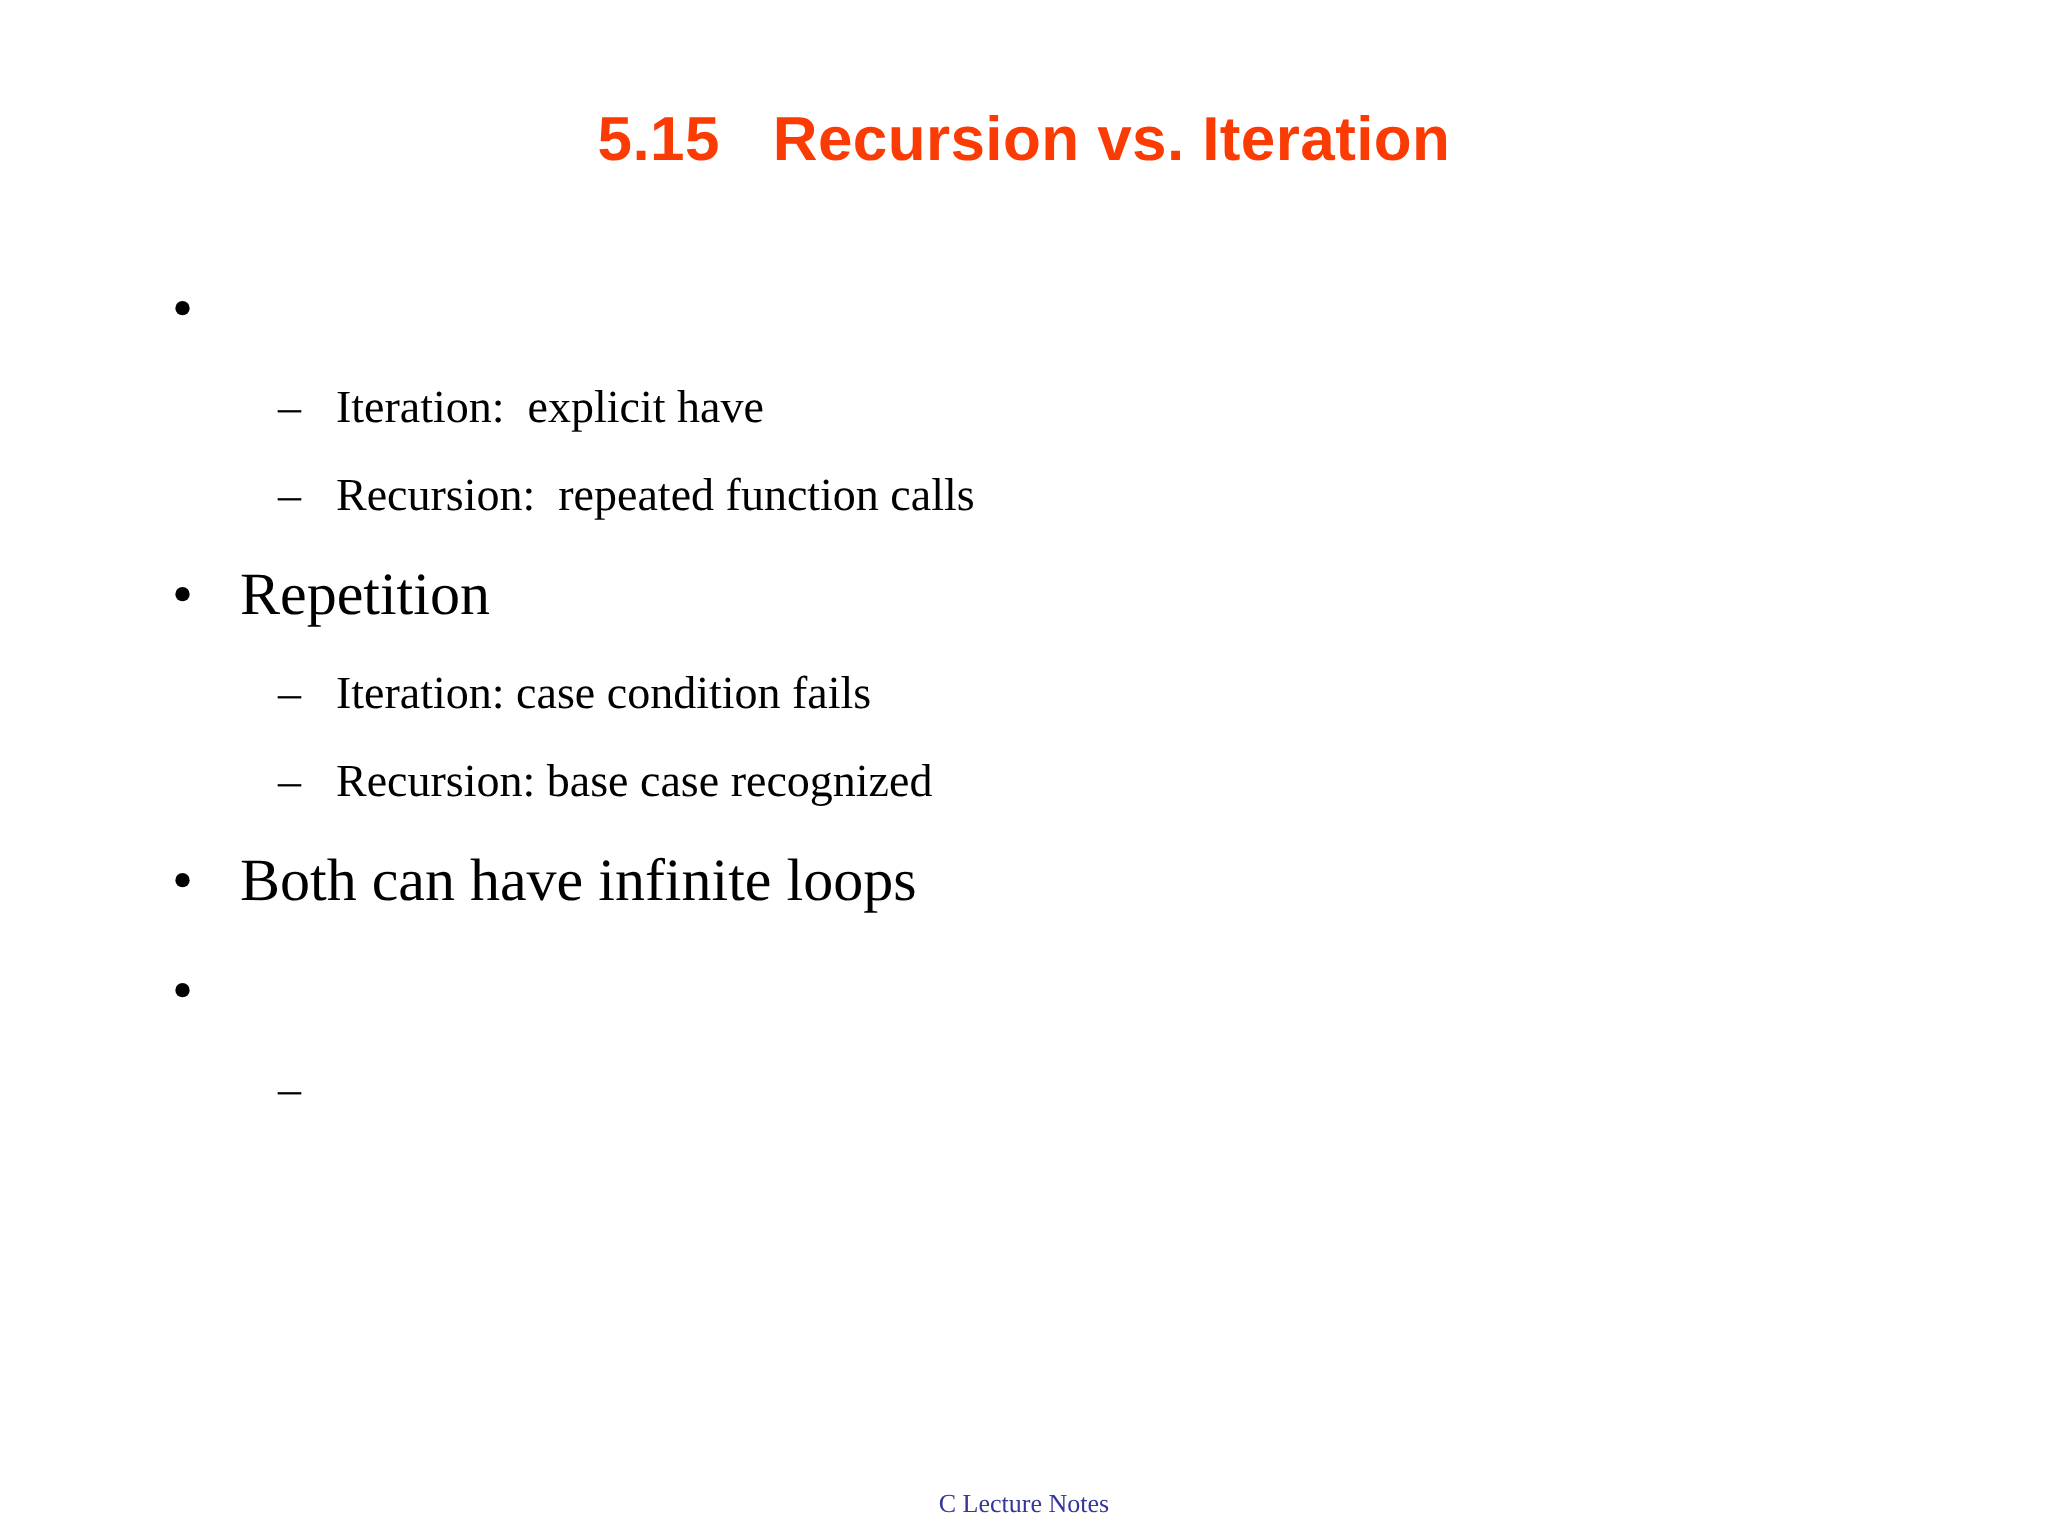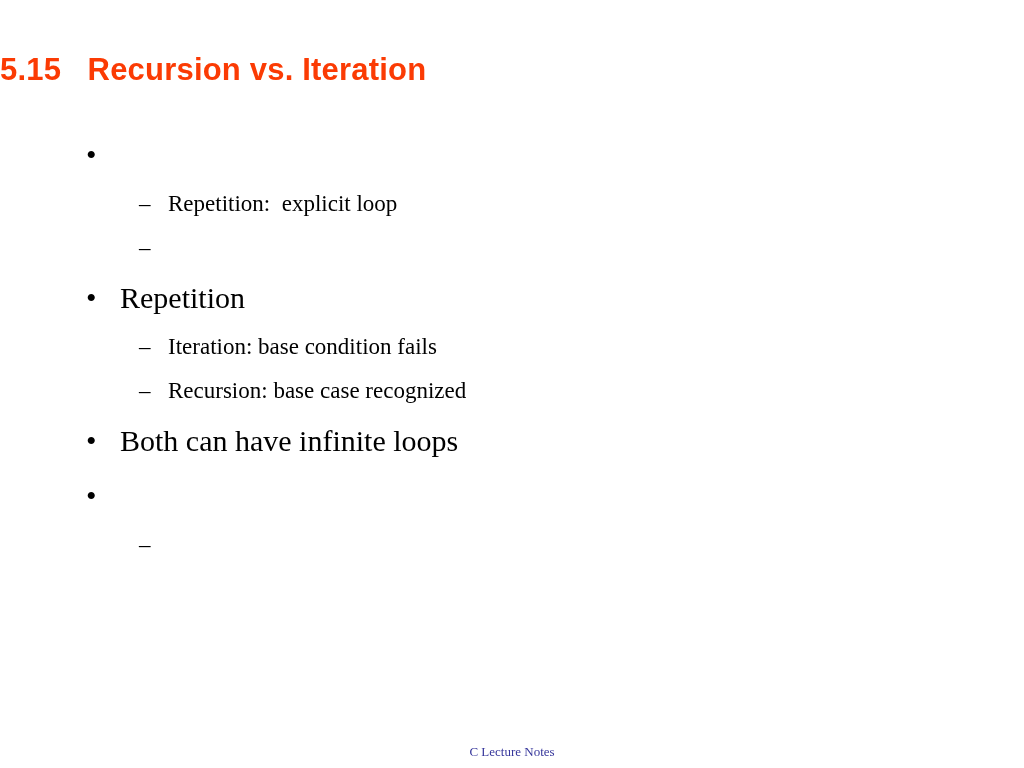--- a/index.html
+++ b/index.html
@@ -23,20 +23,21 @@
     height: 768px;
     background: #ffffff;
   }
 
   
   .slide-title {
     position: absolute;
     left: 0;
     top: 51px;
     width: 1024px;
+    text-align: center;
     font-family: "Liberation Sans", "DejaVu Sans", sans-serif;
     font-weight: bold;
     font-size: 31px;
     line-height: 38px;
     letter-spacing: 0.2px;
     color: #fb3b04;
     white-space: pre;
   }
 
   
@@ -128,35 +129,36 @@
   <div class="slide-title">5.15   Recursion vs. Iteration</div>
 
   <div class="body-outline">
 
     <div class="bullet-row lvl1">
       <span class="marker">•</span>
     </div>
 
     <div class="bullet-row lvl2">
       <span class="marker">–</span>
-      <span class="label">Repetition:  explicit loop</span>
+      <span class="label">Iteration:  explicit have</span>
     </div>
 
     <div class="bullet-row lvl2">
       <span class="marker">–</span>
+      <span class="label">Recursion:  repeated function calls</span>
     </div>
 
     <div class="bullet-row lvl1">
       <span class="marker">•</span>
       <span class="label">Repetition</span>
     </div>
 
     <div class="bullet-row lvl2">
       <span class="marker">–</span>
-      <span class="label">Iteration: base condition fails</span>
+      <span class="label">Iteration: case condition fails</span>
     </div>
 
     <div class="bullet-row lvl2">
       <span class="marker">–</span>
       <span class="label">Recursion: base case recognized</span>
     </div>
 
     <div class="bullet-row lvl1">
       <span class="marker">•</span>
       <span class="label">Both can have infinite loops</span>

